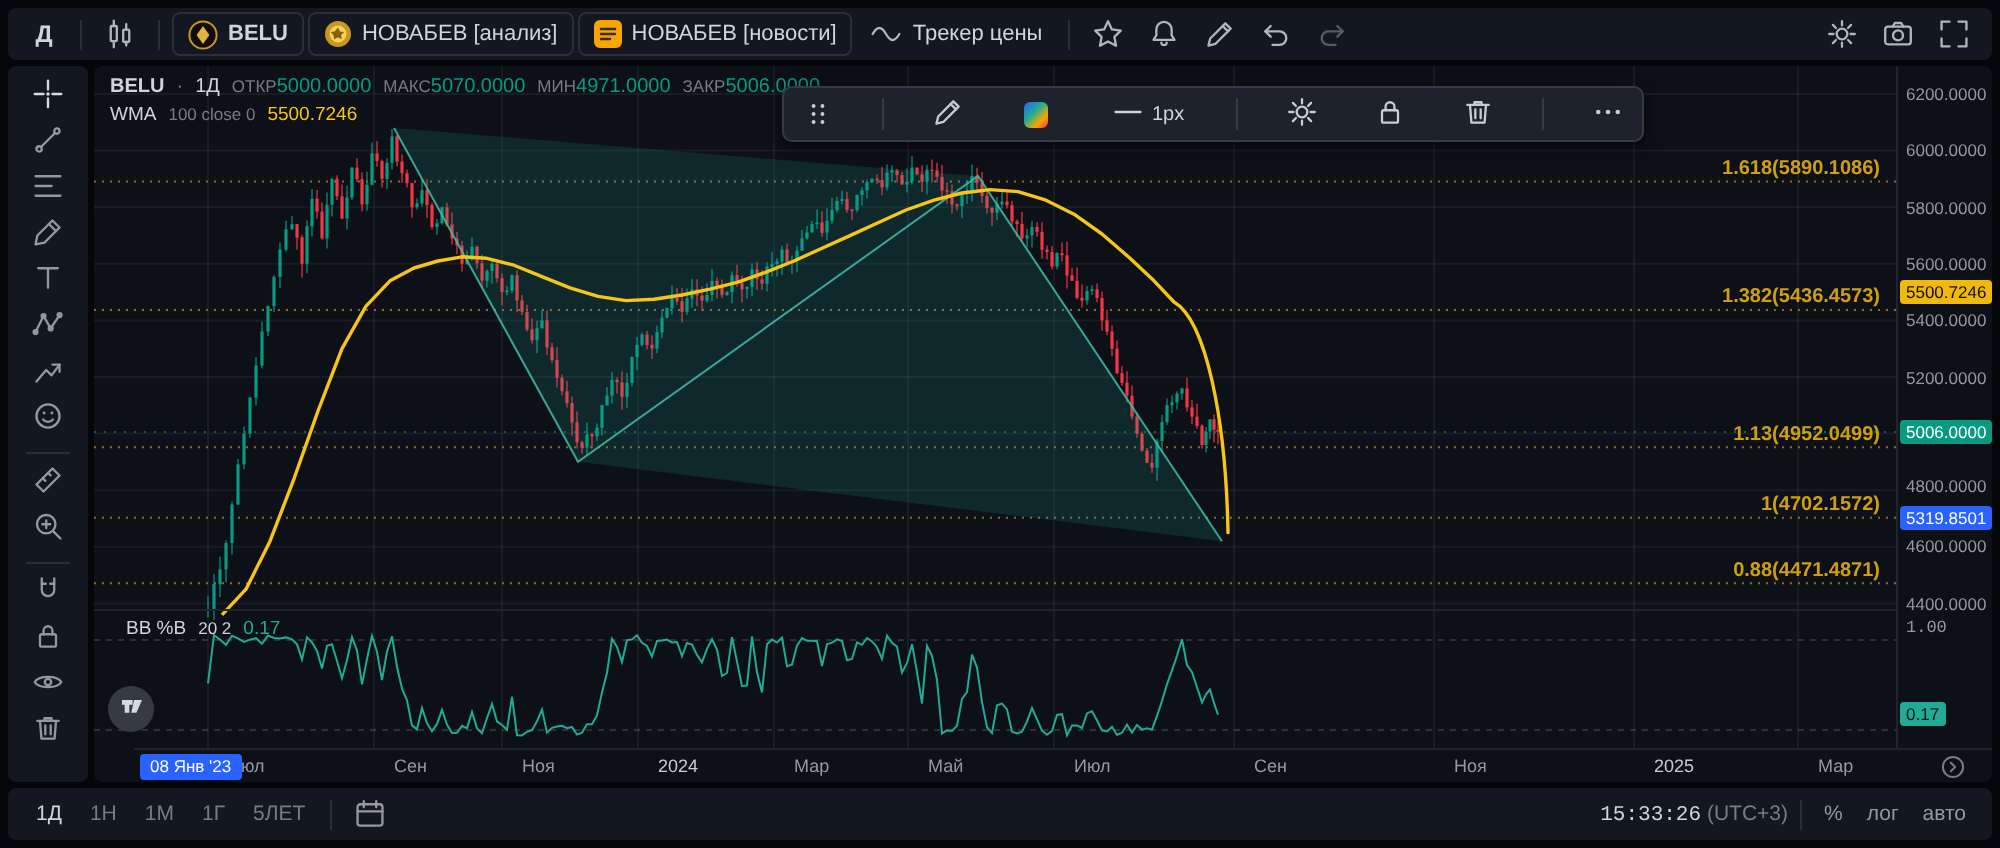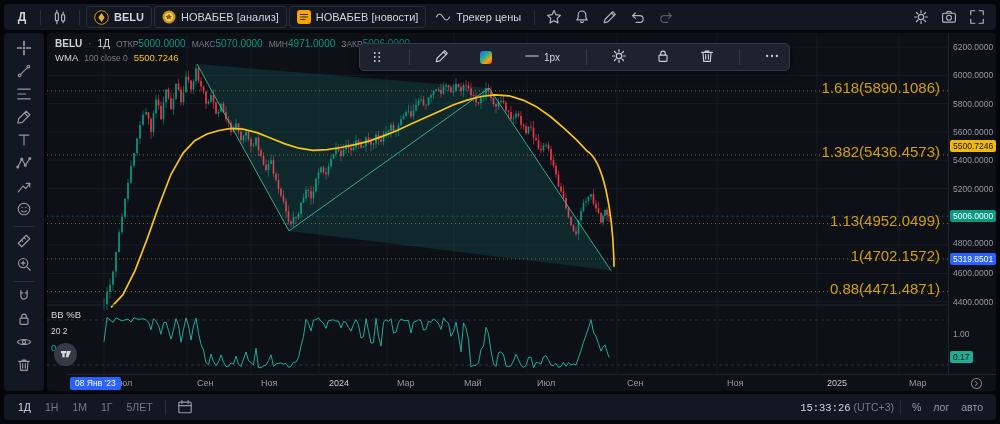--- a/index.html
+++ b/index.html
@@ -30,31 +30,31 @@
   .chartarea{position:relative;flex:1;min-width:0;}
   #csvg{position:absolute;left:0;top:0;width:100%;height:100%;}
   
   .legend{position:absolute;left:8px;top:5px;display:flex;gap:6px;align-items:baseline;font-size:10px;z-index:3;white-space:nowrap;}
   .legend .lmut{color:#787b86;}
   .legend .llab{color:#787b86;font-size:8.5px;}
   .legend .lv{color:#089981;}
   .l2{top:19px;font-size:9.5px;}
   .lyellow{color:#f5c518;}
   .sm{font-size:8.5px;}
-  .ind-legend{position:absolute;left:4px;top:276px;display:flex;gap:6px;font-size:9.5px;z-index:3;flex-direction:column;}
+  .ind-legend{position:absolute;left:16px;top:276px;display:flex;gap:6px;font-size:9.5px;z-index:3;}
   .lteal{color:#22ab94;}
   
-  .floatbar{position:absolute;left:312px;top:10px;height:28px;background:#1e222d;border:1px solid #363a45;border-radius:5px;
+  .floatbar{position:absolute;left:344px;top:10px;height:28px;background:#1e222d;border:1px solid #363a45;border-radius:5px;
             display:flex;align-items:center;padding:0 5px;gap:20px;z-index:6;box-shadow:0 2px 8px rgba(0,0,0,.6);color:#b2b5be;}
   .fbtn{width:24px;height:22px;display:flex;align-items:center;justify-content:center;border-radius:3px;cursor:pointer;background:none;border:0;color:#c9ccd3;}
   .fsep{width:1px;height:16px;background:#363a45;}
   .swatch{width:13px;height:13px;border-radius:3px;background:linear-gradient(135deg,#2962ff 0%,#22ab94 40%,#f7a600 72%,#f23645 100%);}
   .widthbtn{display:flex;align-items:center;gap:4px;font-size:10px;color:#d1d4dc;padding:0 6px;background:none;border:0;cursor:pointer;height:22px;}
   
-  .fiblab{position:absolute;right:8px;font-size:15px;color:#cf9f0f;z-index:2;white-space:nowrap;}
+  .fiblab{position:absolute;right:8px;font-size:10px;color:#cf9f0f;z-index:2;white-space:nowrap;font-weight:bold;}
   
   .tvlogo{position:absolute;left:7px;top:310px;width:23px;height:23px;border-radius:50%;background:#363a45;
           display:flex;align-items:center;justify-content:center;color:#d6d9df;z-index:3;cursor:pointer;}
   
   .paxis{flex:0 0 46px;position:relative;border-left:1px solid #1f2430;font-size:8.5px;color:#9598a1;padding-left:47px;}
   .ptick{position:absolute;left:4px;white-space:nowrap;}
   .pbadge{position:absolute;left:1px;padding:1px 3px;border-radius:2px;font-size:8.5px;white-space:nowrap;z-index:2;}
   
   .taxis{flex:0 0 17px;position:relative;border-top:1px solid #1f2430;font-size:9px;color:#9598a1;margin-left:20px;}
   .tlabel{position:absolute;top:3px;}
@@ -828,21 +828,21 @@
             <div class="ptick" style="top: 93.9px;">5600.0000</div>
             <div class="ptick" style="top: 122.2px;">5400.0000</div>
             <div class="ptick" style="top: 150.5px;">5200.0000</div>
             <div class="ptick" style="top: 178.8px;">5000.0000</div>
             <div class="ptick" style="top: 205px;">4800.0000</div>
             <div class="ptick" style="top: 235.4px;">4600.0000</div>
             <div class="ptick" style="top: 263.7px;">4400.0000</div>
             <div class="pbadge" style="top: 106.948px; background: rgb(240, 185, 11); color: rgb(18, 13, 0);">5500.7246</div>
             <div class="pbadge" style="top: 176.951px; background: rgb(8, 153, 129); color: rgb(255, 255, 255);">5006.0000</div>
             <div class="pbadge" style="top: 219.944px; background: rgb(41, 98, 255); color: rgb(255, 255, 255);">5319.8501</div>
-            <div class="ptick" style="top: 296px;">1.00</div>
+            <div class="ptick" style="top: 276px; font-family: Liberation Mono, monospace;">1.00</div>
             <div class="pbadge" style="top: 318.35px; background: rgb(34, 171, 148); color: rgb(6, 20, 15);">0.17</div>
           </div>
       </div>
 
       <div class="taxis" id="taxis">
         <span class="datebadge">08 Янв '23</span>
         <span class="goto"><svg width="13" height="13" viewBox="0 0 18 18" fill="none" stroke="currentColor" stroke-width="1.4" stroke-linecap="round" stroke-linejoin="round">
               <circle cx="9" cy="9" r="7"></circle>
               <path d="M7.5 6l3 3-3 3"></path>
             </svg></span>

